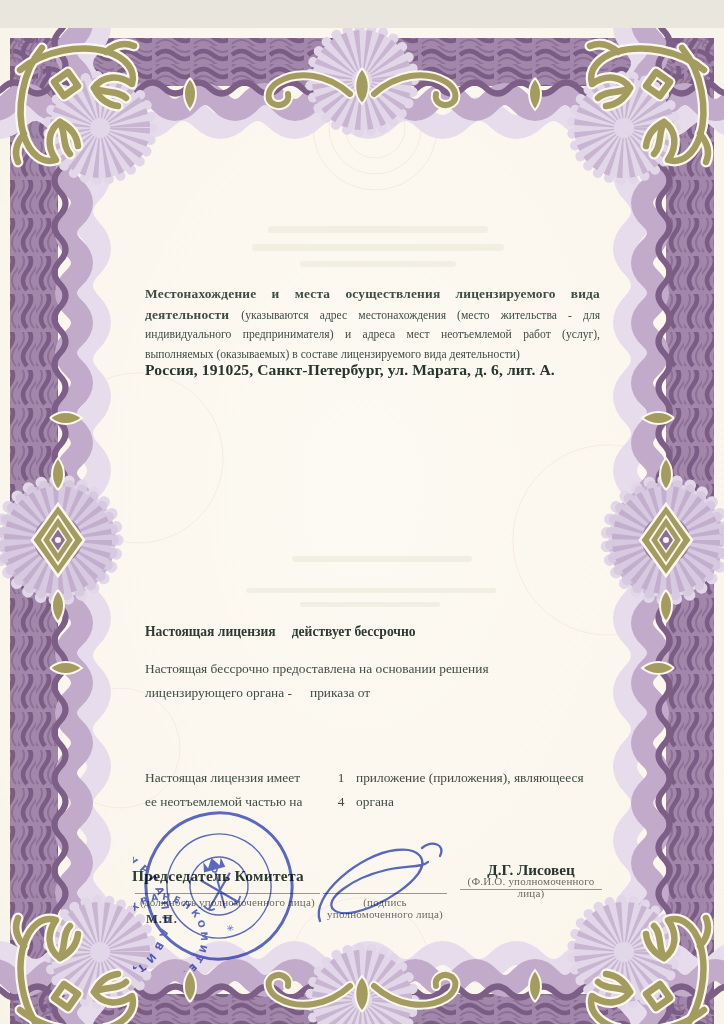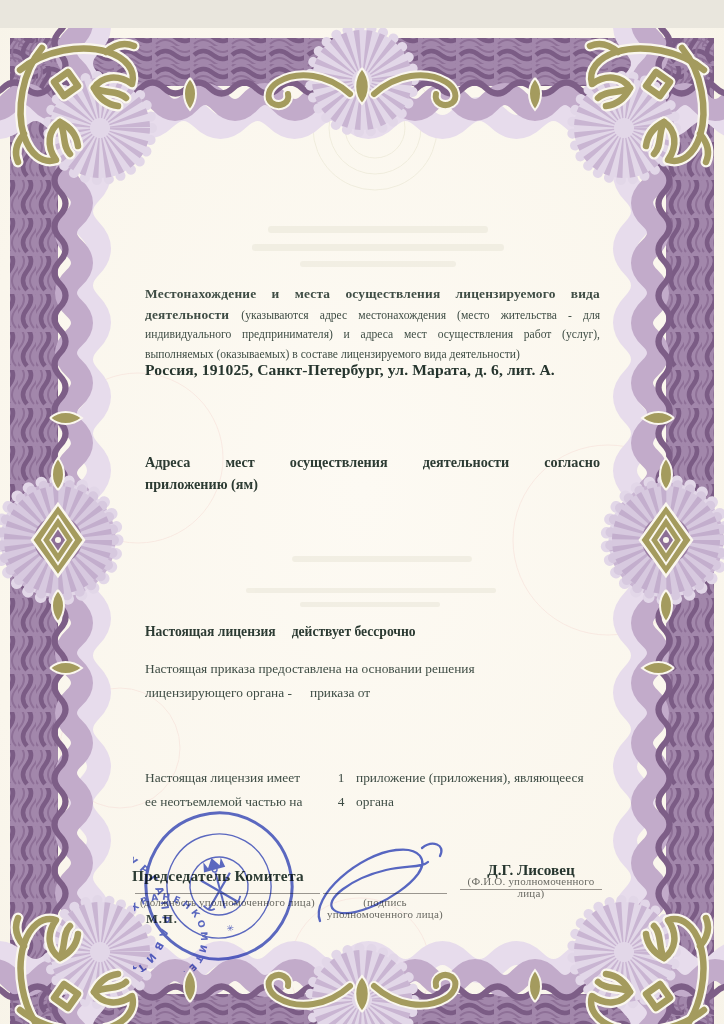--- a/index.html
+++ b/index.html
@@ -168,37 +168,33 @@
     <use href="#drop" transform="translate(672,390) rotate(90)"></use>
     <use href="#drop" transform="translate(672,640) rotate(90)"></use>
   </svg>
 
   <div class="txt intro">
     <div class="big just">Местонахождение и места осуществления лицензируемого вида</div>
     <div class="just">
       <span class="big">деятельности</span>
       <span class="small">(указываются адрес местонахождения (место жительства - для</span>
     </div>
-    <div class="small just">индивидуального предпринимателя) и адреса мест осуществления работ (услуг),</div>
+    <div class="small just">индивидуального предпринимателя) и адреса мест неотъемлемой работ (услуг),</div>
     <div class="small">выполняемых (оказываемых) в составе лицензируемого вида деятельности)</div>
   </div>
 
   <div class="txt addr">Россия, 191025, Санкт-Петербург, ул. Марата, д. 6, лит. А.</div>
 
-  <div class="txt adresa">
-    <div class="just">Адреса мест осуществления деятельности согласно</div>
-    <div>приложению (ям)</div>
-  </div>
 
   <div class="txt validity">
     <span>Настоящая лицензия</span><span class="v2">действует бессрочно</span>
   </div>
 
   <div class="txt granted body-par">
-    <div>Настоящая приказа предоставлена на основании решения</div>
+    <div>Настоящая бессрочно предоставлена на основании решения</div>
     <div>
       <span>лицензирующего органа -</span><span class="gap-sm">приказа от</span>
     </div>
   </div>
 
 
   <div class="txt attach body-par">
     <div class="row">
       <span class="l">Настоящая лицензия имеет</span>
       <span class="n">1</span>

